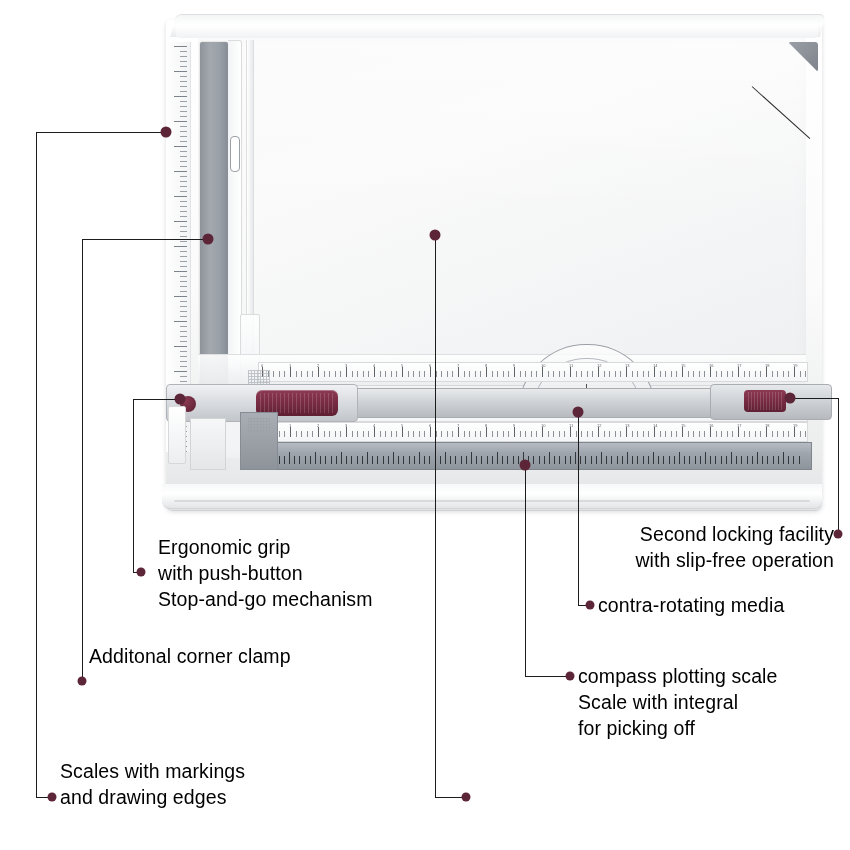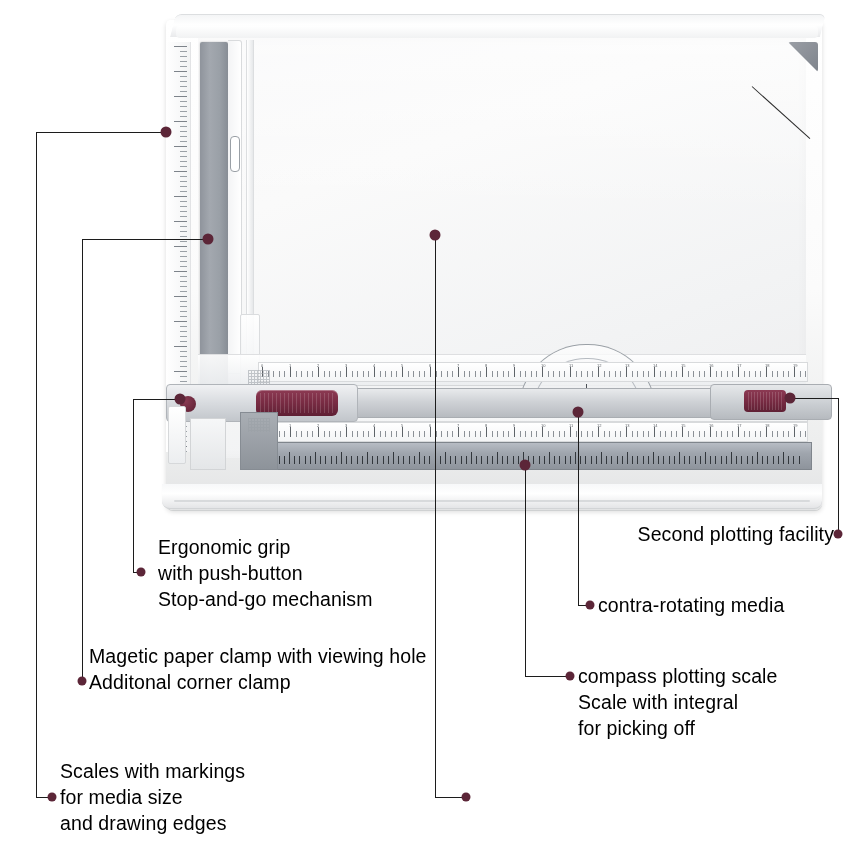--- a/index.html
+++ b/index.html
@@ -875,26 +875,24 @@
   <div class="dot" style="left:578px;top:412px;"></div>
   <div class="dot sm" style="left:590px;top:605px;"></div>
 
   <div class="leader lh" style="left:790px;top:398px;width:48px;"></div>
   <div class="leader lv" style="left:838px;top:398px;height:136px;"></div>
   <div class="dot" style="left:790px;top:398px;"></div>
   <div class="dot sm" style="left:838px;top:534px;"></div>
 
   <div class="cap" style="left:60px;top:758px;">
     <div>Scales with markings</div>
-    <div>for media size</div>
     <div>and drawing edges</div>
   </div>
 
   <div class="cap" style="left:89px;top:643px;">
-    <div>Magetic paper clamp with viewing hole</div>
     <div>Additonal corner clamp</div>
   </div>
 
   <div class="cap" style="left:158px;top:534px;">
     <div>Ergonomic grip</div>
     <div>with push-button</div>
     <div>Stop-and-go mechanism</div>
   </div>
 
 
@@ -902,16 +900,17 @@
     <div>compass plotting scale</div>
     <div>Scale with integral</div>
     <div>for picking off</div>
   </div>
 
   <div class="cap" style="left:598px;top:592px;">
     <div>contra-rotating media</div>
   </div>
 
   <div class="cap right" style="left:538px;top:521px;width:296px;">
-    <div>Second plotting facility</div>
+    <div>Second locking facility</div>
+    <div>with slip-free operation</div>
   </div>
 
 </div>
 
 </body></html>

